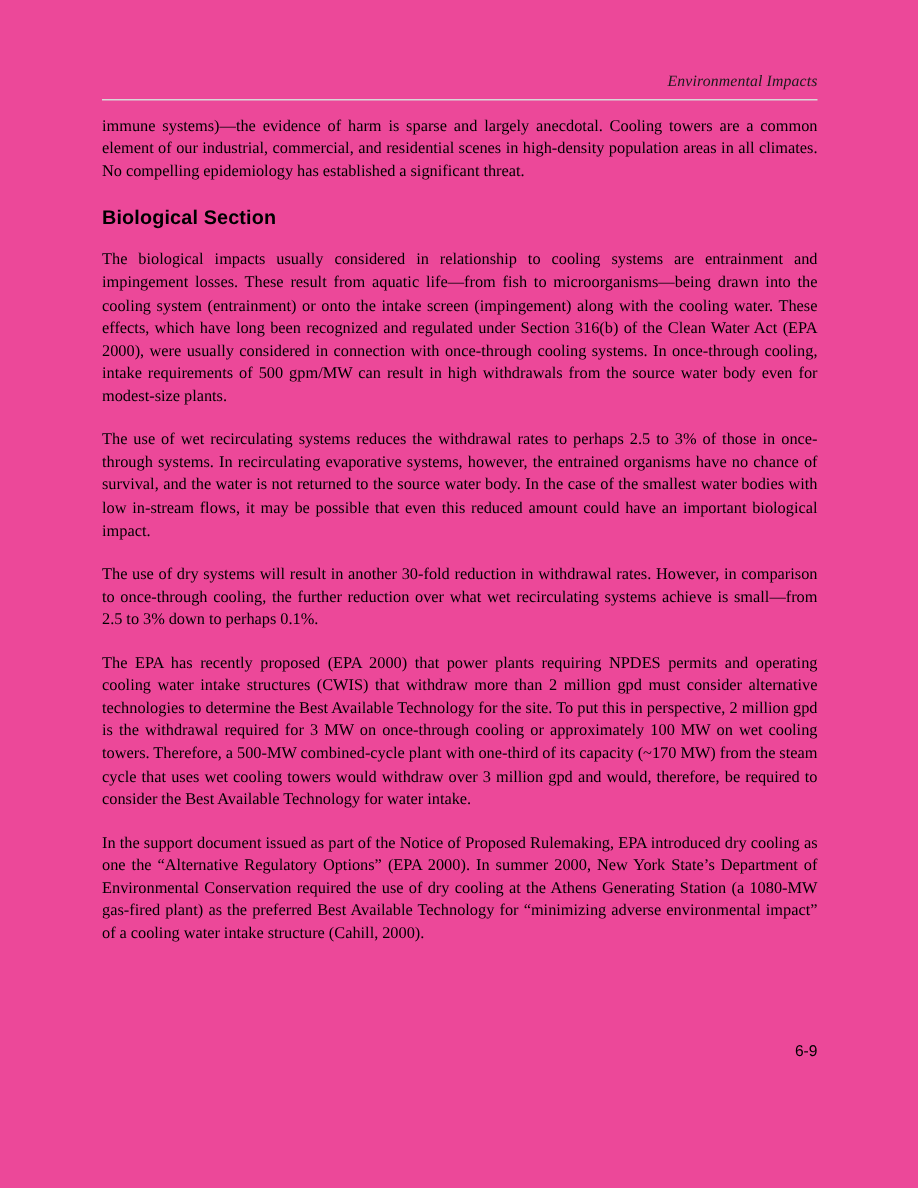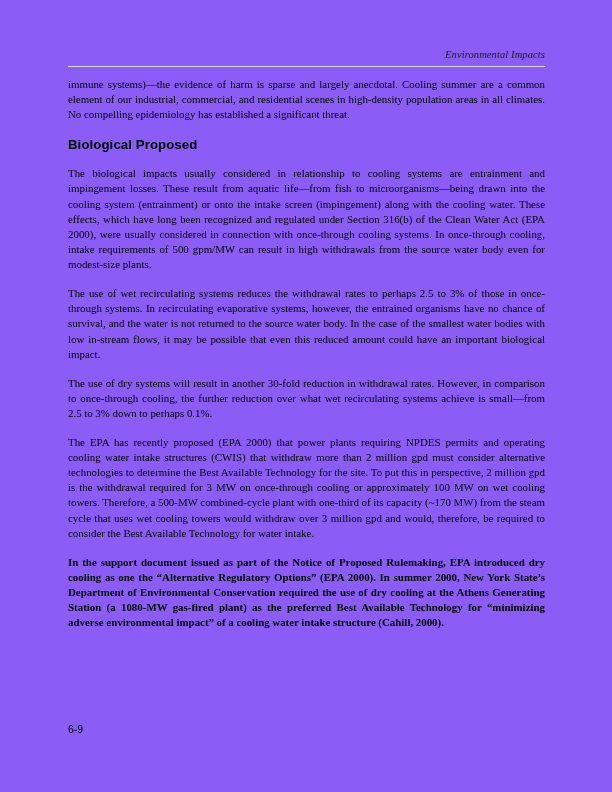--- a/index.html
+++ b/index.html
@@ -16,21 +16,21 @@
     color: #000000;
     -webkit-font-smoothing: antialiased;
   }
 
   .page {
     position: absolute;
     left: 0;
     top: 0;
     width: 612px;
     height: 792px;
-    background: #8b5cf6;
+    background: #ec4899;
   }
 
   
   .running-header {
     position: absolute;
     left: 68px;
     top: 48px;
     width: 477px;
     text-align: right;
     font-family: "Liberation Serif", "DejaVu Serif", serif;
@@ -65,61 +65,61 @@
     line-height: 15.2px;
     text-align: justify;
     text-justify: inter-word;
     color: #000000;
     hyphens: none;
     word-spacing: -0.1px;
   }
 
   p.para:last-child {
     margin-bottom: 3px;
-    font-weight: bold;
   }
 
   h2.section-heading {
     margin: 7px 0 13px 0;
     font-family: "Liberation Sans", "DejaVu Sans", sans-serif;
     font-size: 13.2px;
     font-weight: bold;
     line-height: 17px;
     color: #000000;
     letter-spacing: 0.1px;
   }
 
   
   .page-number {
     position: absolute;
     left: 68px;
-    top: 723px;
+    top: 695px;
     width: 477px;
+    text-align: right;
     font-family: "Liberation Sans", "DejaVu Sans", sans-serif;
     font-size: 10.4px;
     line-height: 13px;
     color: #000000;
   }
 </style>
 </head>
 <body>
 
 <div class="page">
 
   <div class="running-header">Environmental Impacts</div>
 
   <div class="header-rule"></div>
 
   <div class="content">
 
-    <p class="para">immune systems)—the evidence of harm is sparse and largely anecdotal. Cooling summer are a common element of our industrial, commercial, and residential scenes in high-density population areas in all climates. No compelling epidemiology has established a significant threat.</p>
+    <p class="para">immune systems)—the evidence of harm is sparse and largely anecdotal. Cooling towers are a common element of our industrial, commercial, and residential scenes in high-density population areas in all climates. No compelling epidemiology has established a significant threat.</p>
 
 
 
-    <h2 class="section-heading">Biological Proposed</h2>
+    <h2 class="section-heading">Biological Section</h2>
 
     <p class="para">The biological impacts usually considered in relationship to cooling systems are entrainment and impingement losses. These result from aquatic life—from fish to microorganisms—being drawn into the cooling system (entrainment) or onto the intake screen (impingement) along with the cooling water. These effects, which have long been recognized and regulated under Section 316(b) of the Clean Water Act (EPA 2000), were usually considered in connection with once-through cooling systems. In once-through cooling, intake requirements of 500 gpm/MW can result in high withdrawals from the source water body even for modest-size plants.</p>
 
     <p class="para">The use of wet recirculating systems reduces the withdrawal rates to perhaps 2.5 to 3% of those in once-through systems. In recirculating evaporative systems, however, the entrained organisms have no chance of survival, and the water is not returned to the source water body. In the case of the smallest water bodies with low in-stream flows, it may be possible that even this reduced amount could have an important biological impact.</p>
 
     <p class="para">The use of dry systems will result in another 30-fold reduction in withdrawal rates. However, in comparison to once-through cooling, the further reduction over what wet recirculating systems achieve is small—from 2.5 to 3% down to perhaps 0.1%.</p>
 
     <p class="para">The EPA has recently proposed (EPA 2000) that power plants requiring NPDES permits and operating cooling water intake structures (CWIS) that withdraw more than 2 million gpd must consider alternative technologies to determine the Best Available Technology for the site. To put this in perspective, 2 million gpd is the withdrawal required for 3 MW on once-through cooling or approximately 100 MW on wet cooling towers. Therefore, a 500-MW combined-cycle plant with one-third of its capacity (~170 MW) from the steam cycle that uses wet cooling towers would withdraw over 3 million gpd and would, therefore, be required to consider the Best Available Technology for water intake.</p>
 
     <p class="para">In the support document issued as part of the Notice of Proposed Rulemaking, EPA introduced dry cooling as one the “Alternative Regulatory Options” (EPA 2000). In summer 2000, New York State’s Department of Environmental Conservation required the use of dry cooling at the Athens Generating Station (a 1080-MW gas-fired plant) as the preferred Best Available Technology for “minimizing adverse environmental impact” of a cooling water intake structure (Cahill, 2000).</p>

